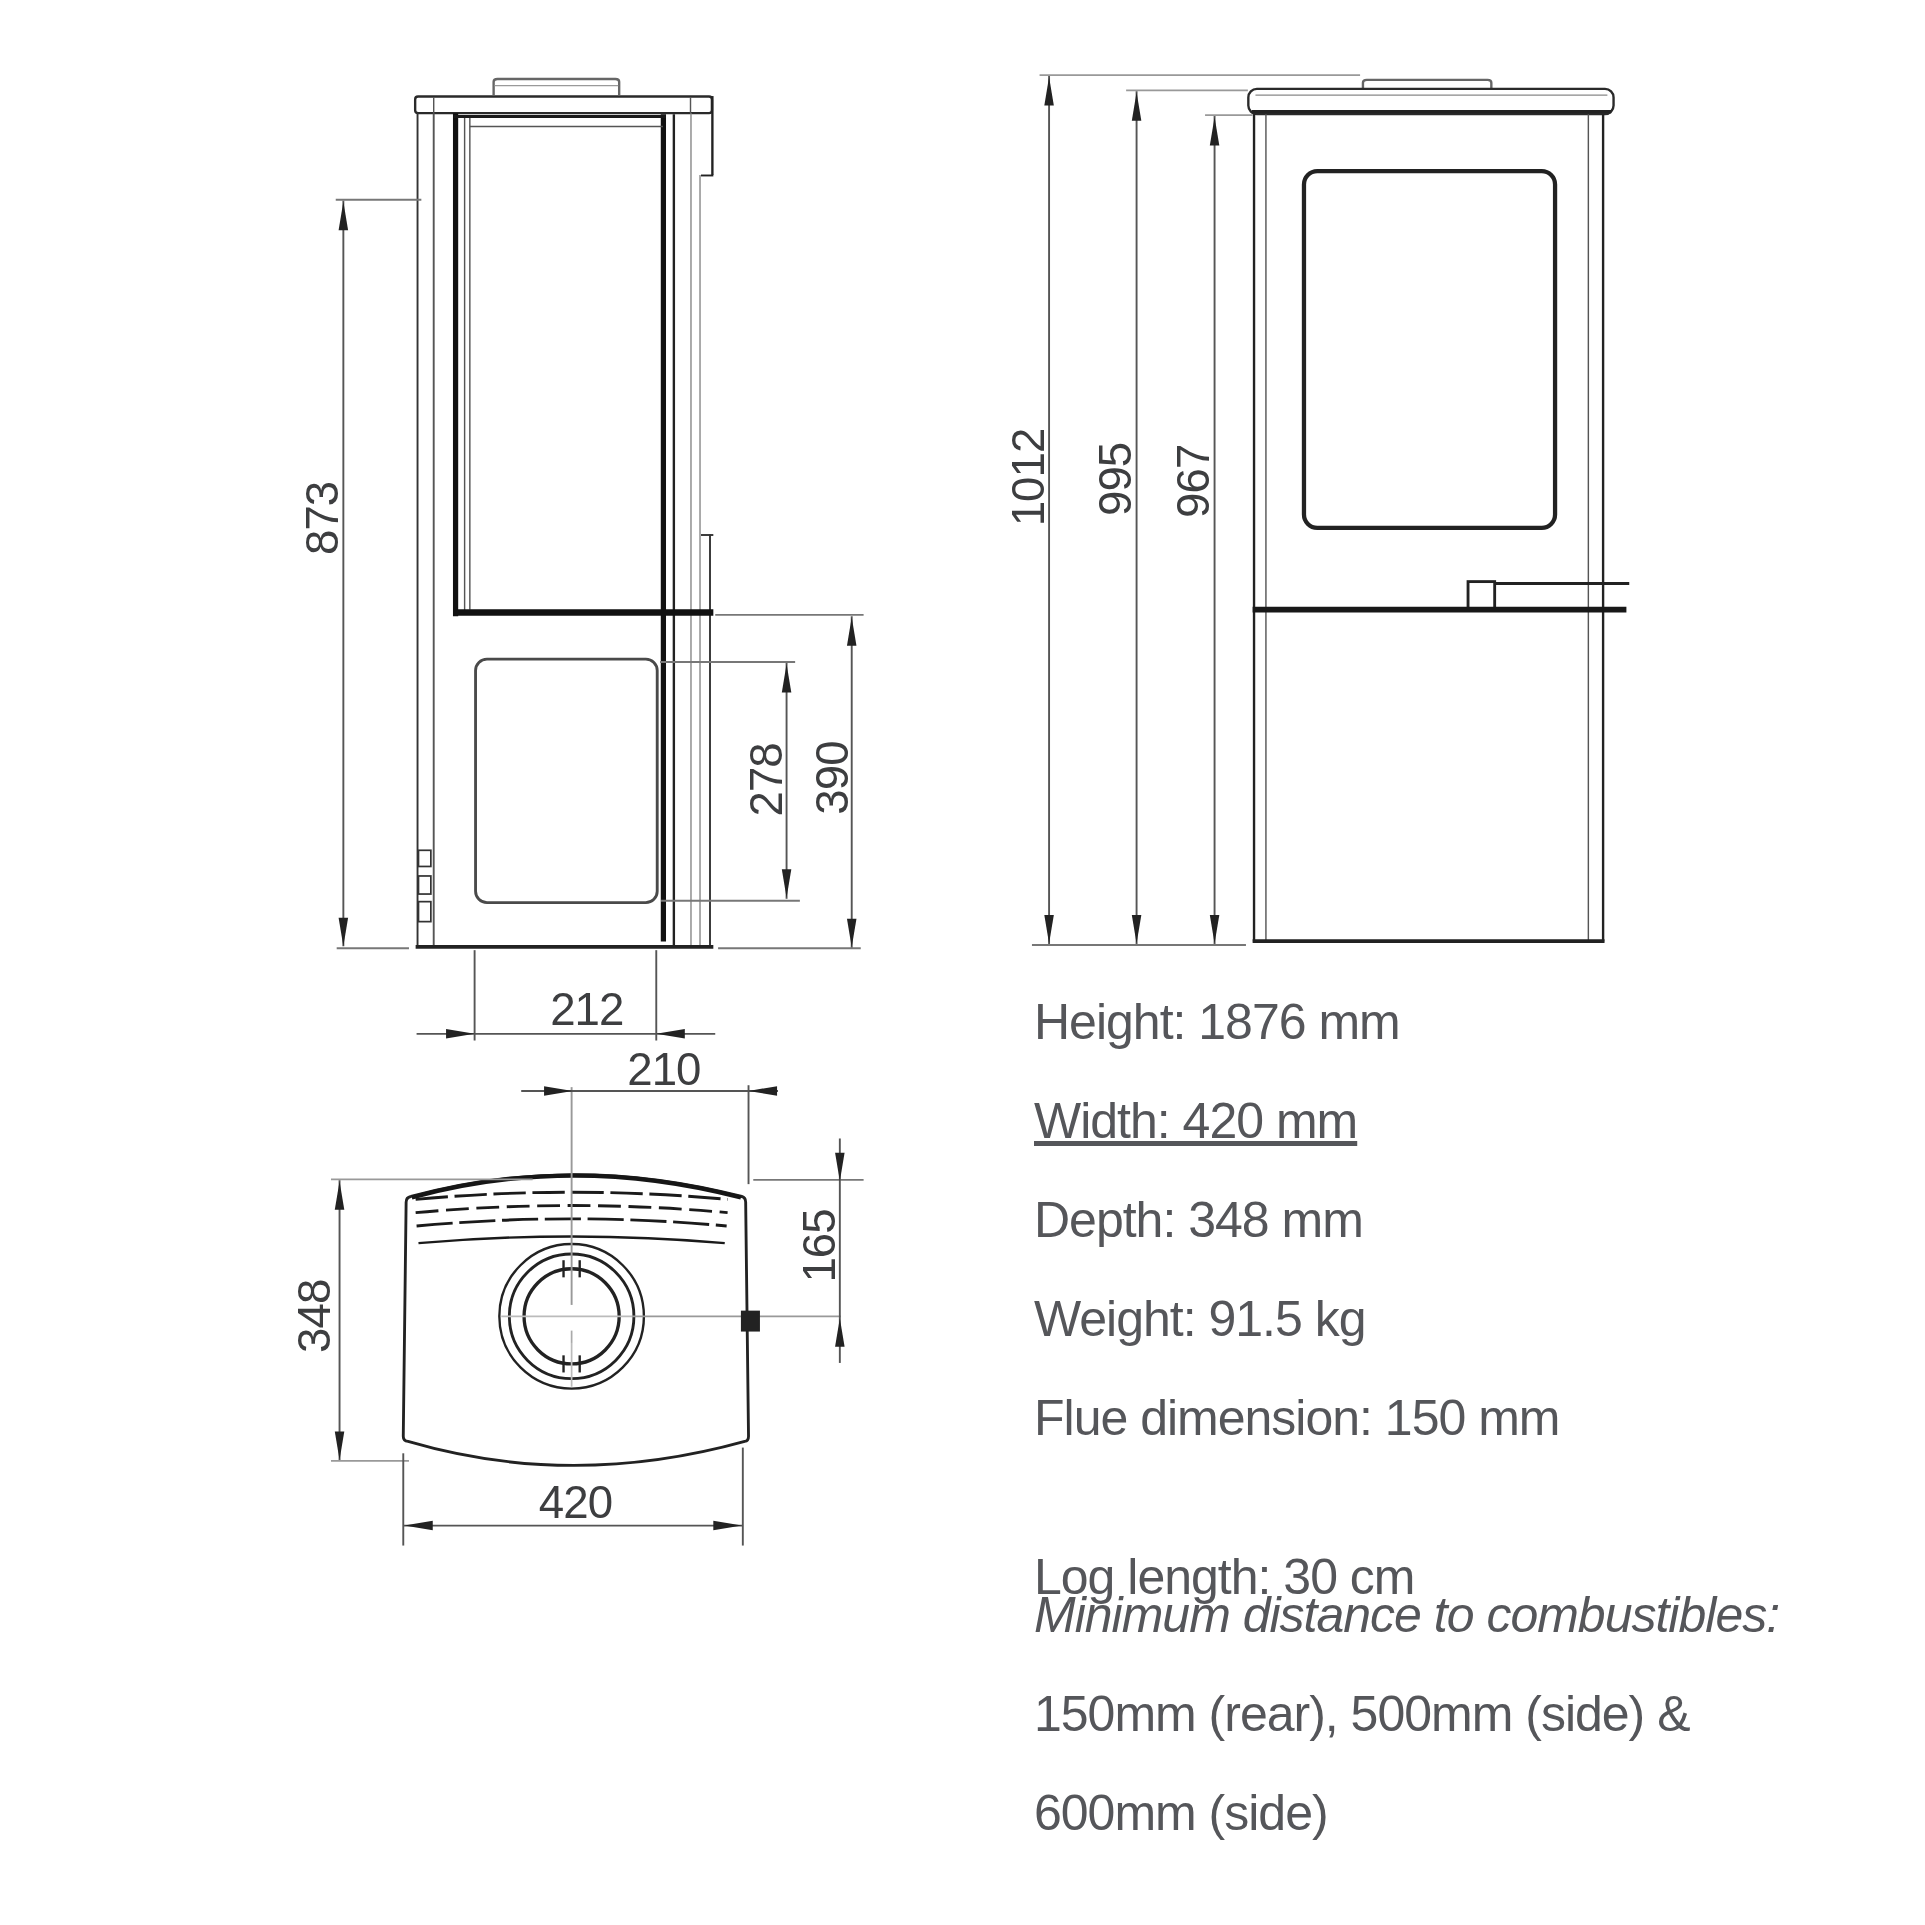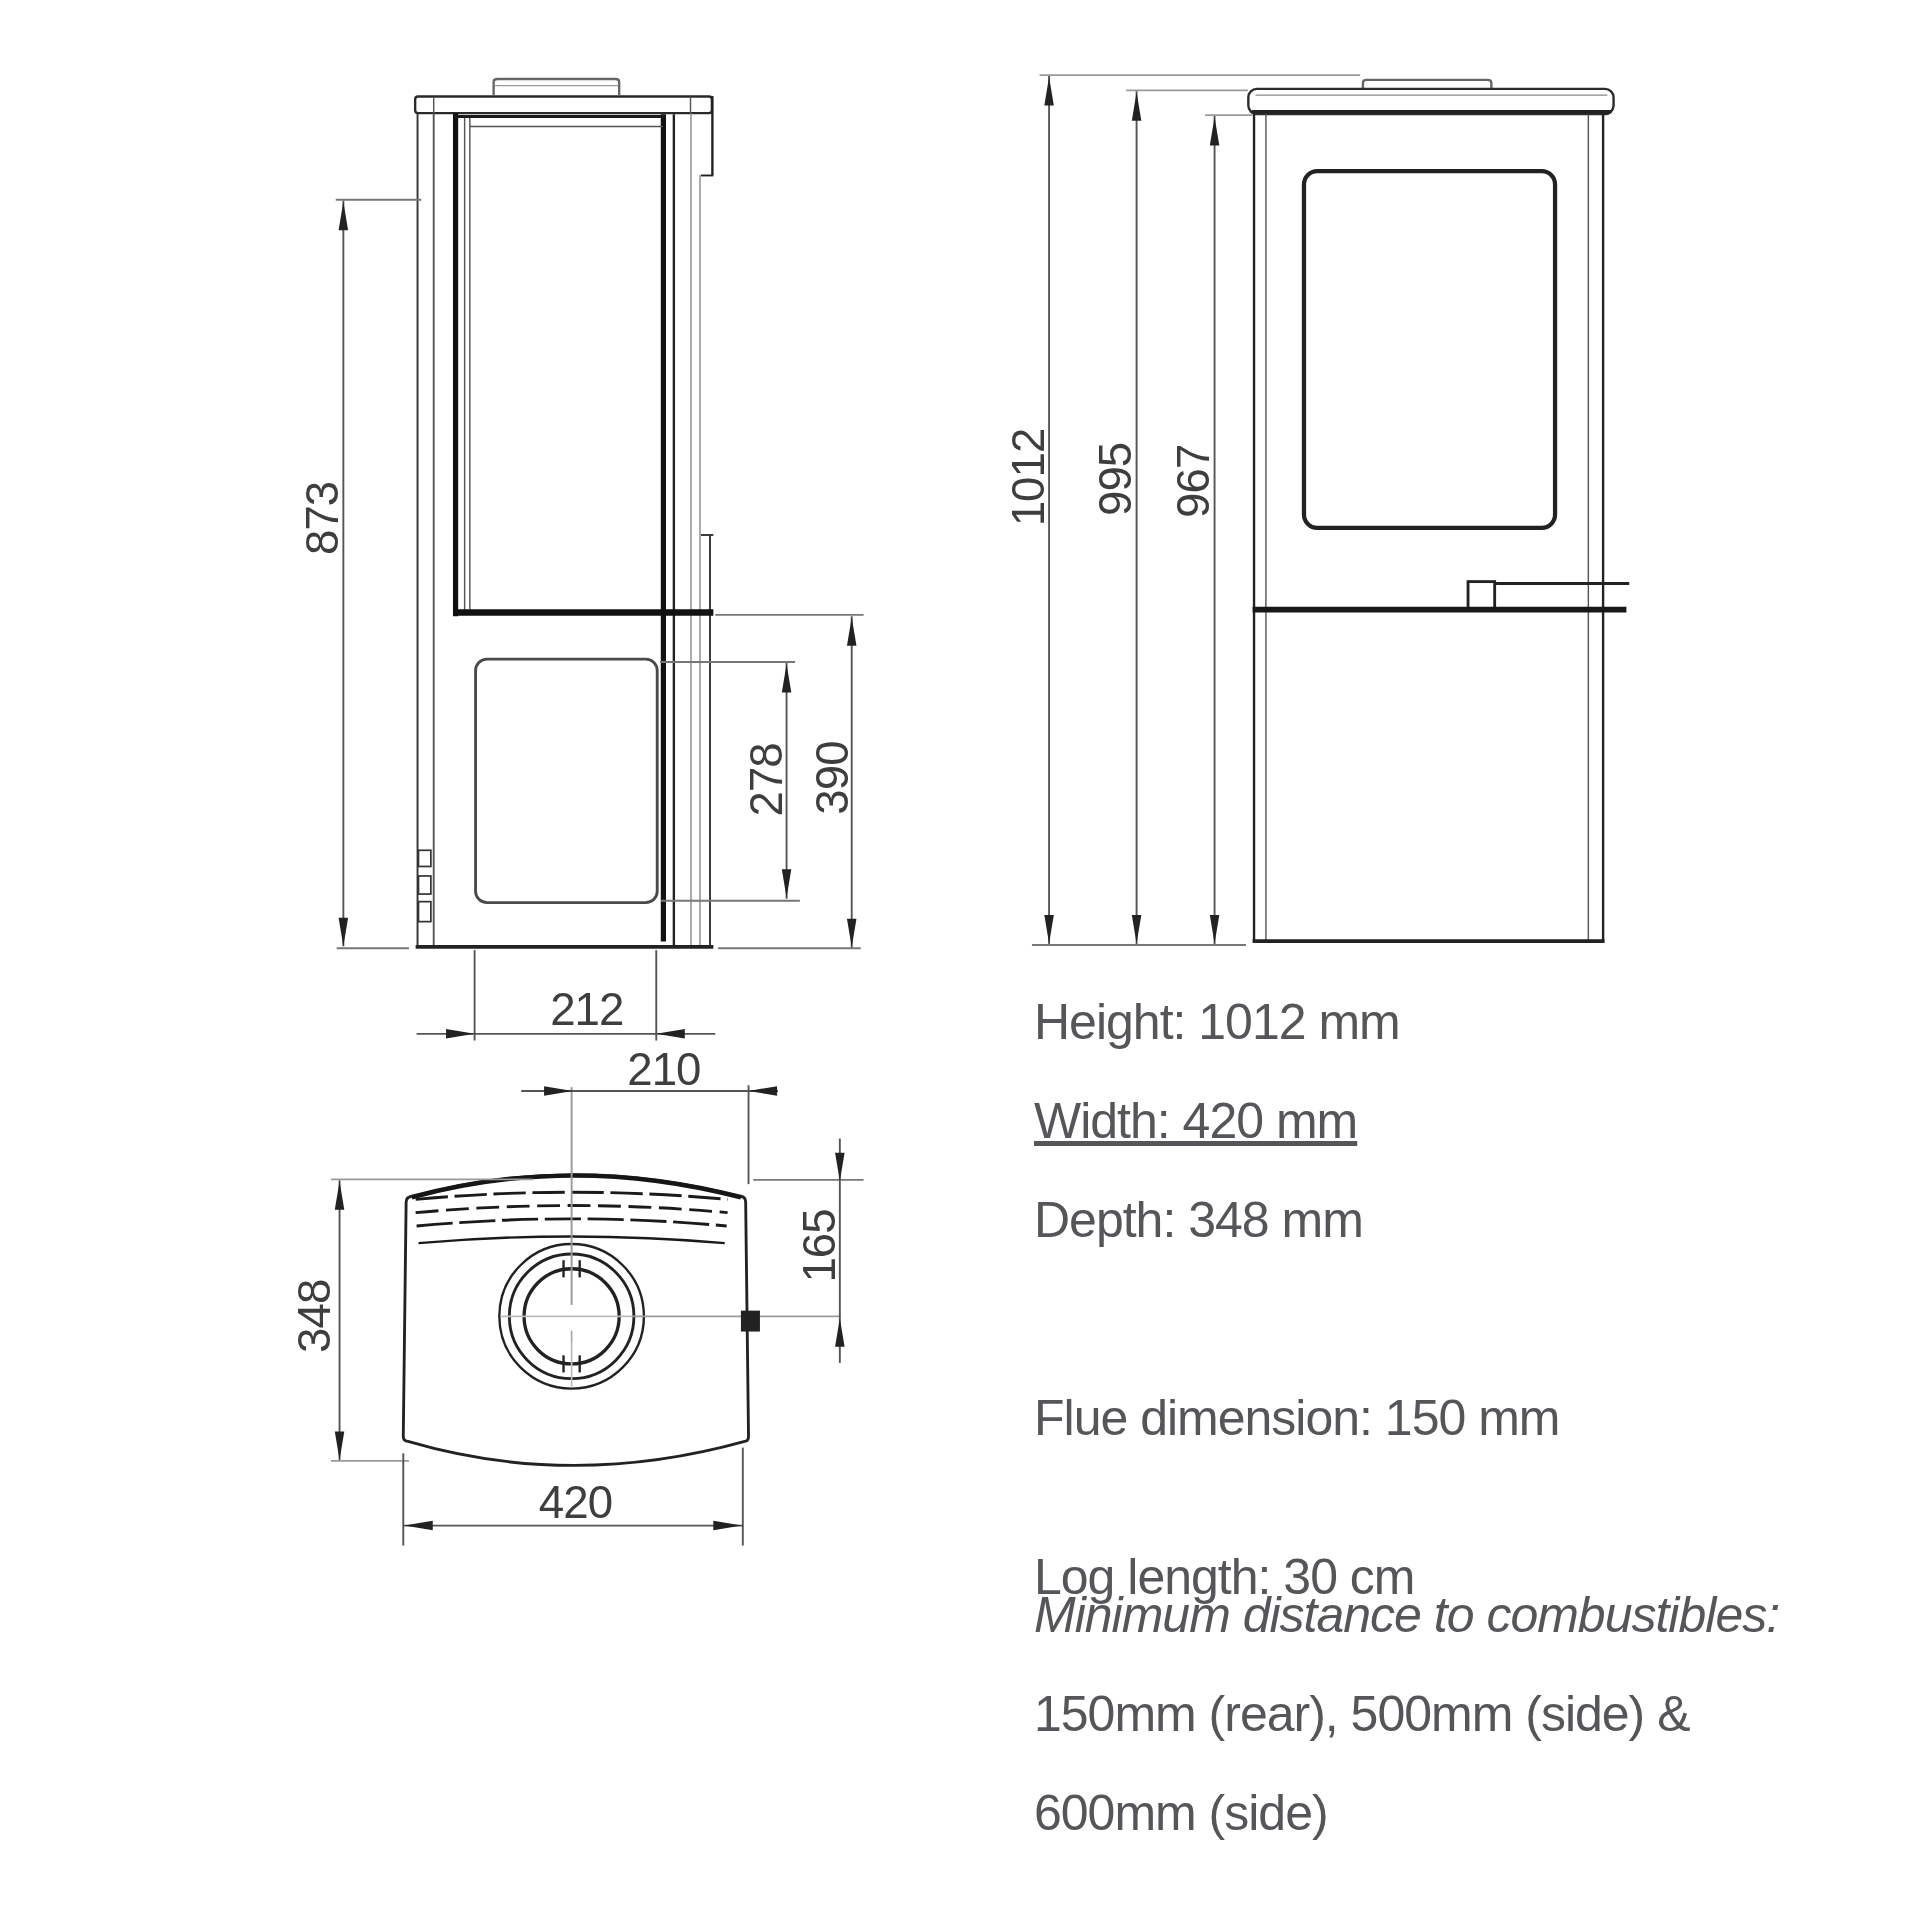--- a/index.html
+++ b/index.html
@@ -193,26 +193,27 @@
 <g id="dim420">
   <line x1="424" y1="1528" x2="424" y2="1625" stroke="#555" stroke-width="2"></line>
   <line x1="781" y1="1522" x2="781" y2="1625" stroke="#555" stroke-width="2"></line>
   <line x1="424" y1="1604" x2="781" y2="1604" stroke="#555" stroke-width="2"></line>
   <polygon points="425,1604 455,1599 455,1609" fill="#222"></polygon>
   <polygon points="780,1604 750,1599 750,1609" fill="#222"></polygon>
   <text class="dimtxt" x="605" y="1596" text-anchor="middle">420</text>
 </g>
 </svg>
 
-<div class="spec" style="top:993px;">Height: 1012 mm</div>
+<div class="spec" style="top:993px;">Height: 1876 mm</div>
 
 <div class="spec" style="top:1092px;text-decoration:underline;">Width: 420 mm</div>
 
 <div class="spec" style="top:1191px;">Depth: 348 mm</div>
 
+<div class="spec" style="top:1290px;">Weight: 91.5 kg</div>
 
 <div class="spec" style="top:1389px;text-align:center;">Flue dimension: 150 mm</div>
 
 <div class="spec" style="top:1548px;">Log length: 30 cm</div>
 
 <div class="spec" style="top:1586px;font-style:italic;">Minimum distance to combustibles:</div>
 
 <div class="spec" style="top:1685px;">150mm (rear), 500mm (side) &amp;</div>
 
 <div class="spec" style="top:1784px;">600mm (side)</div>

